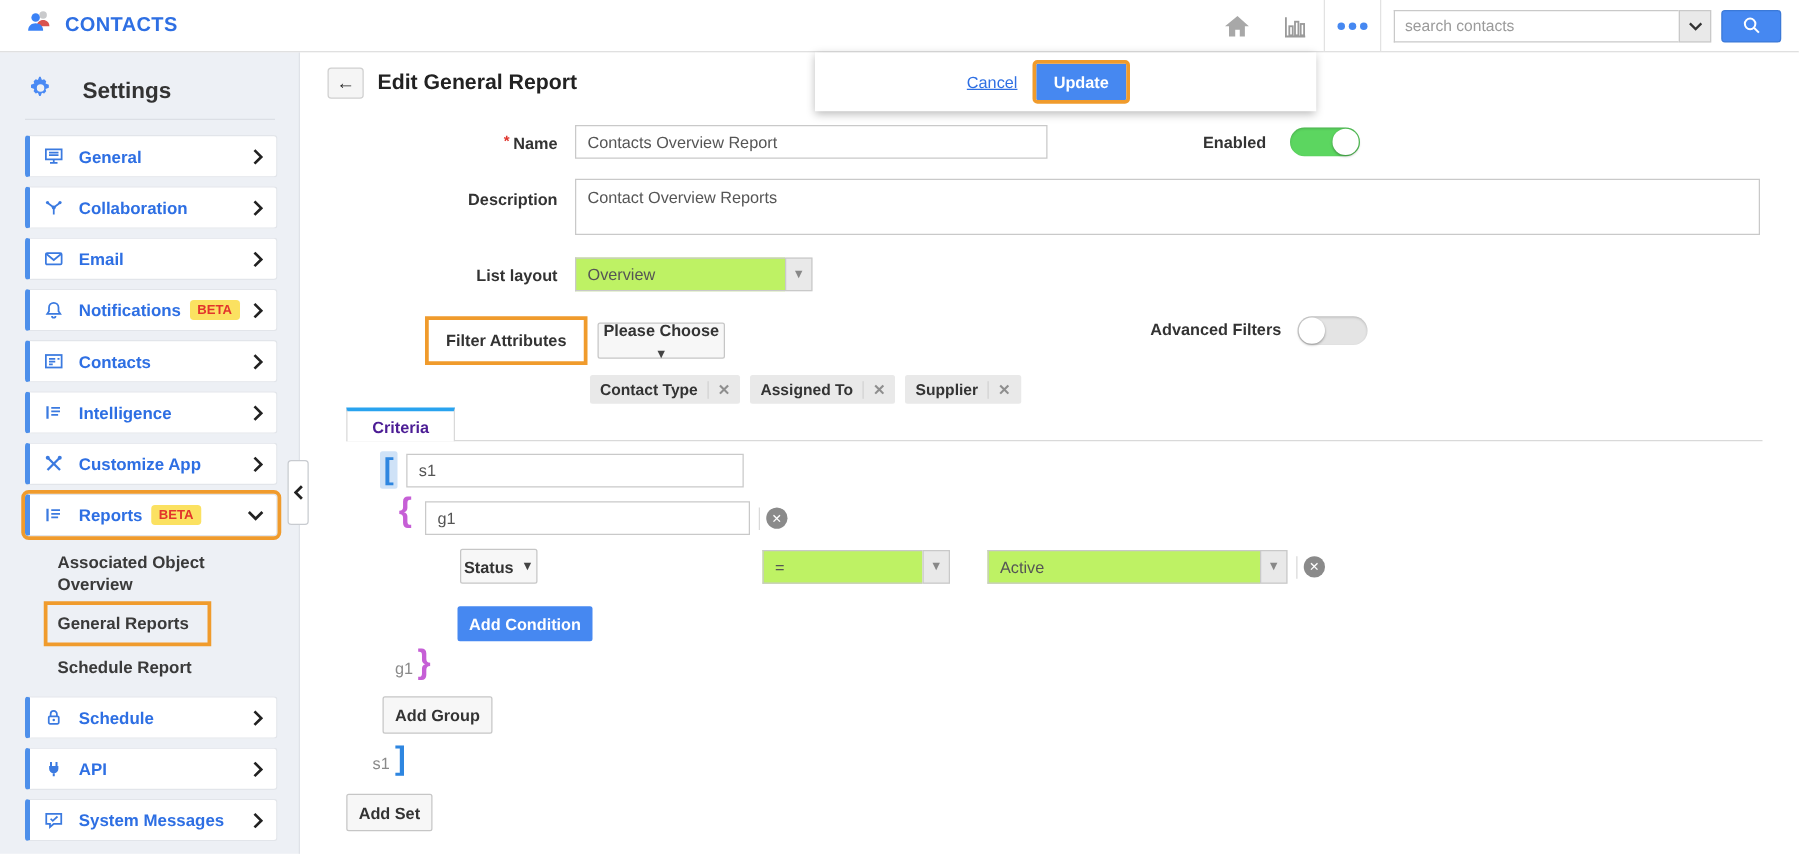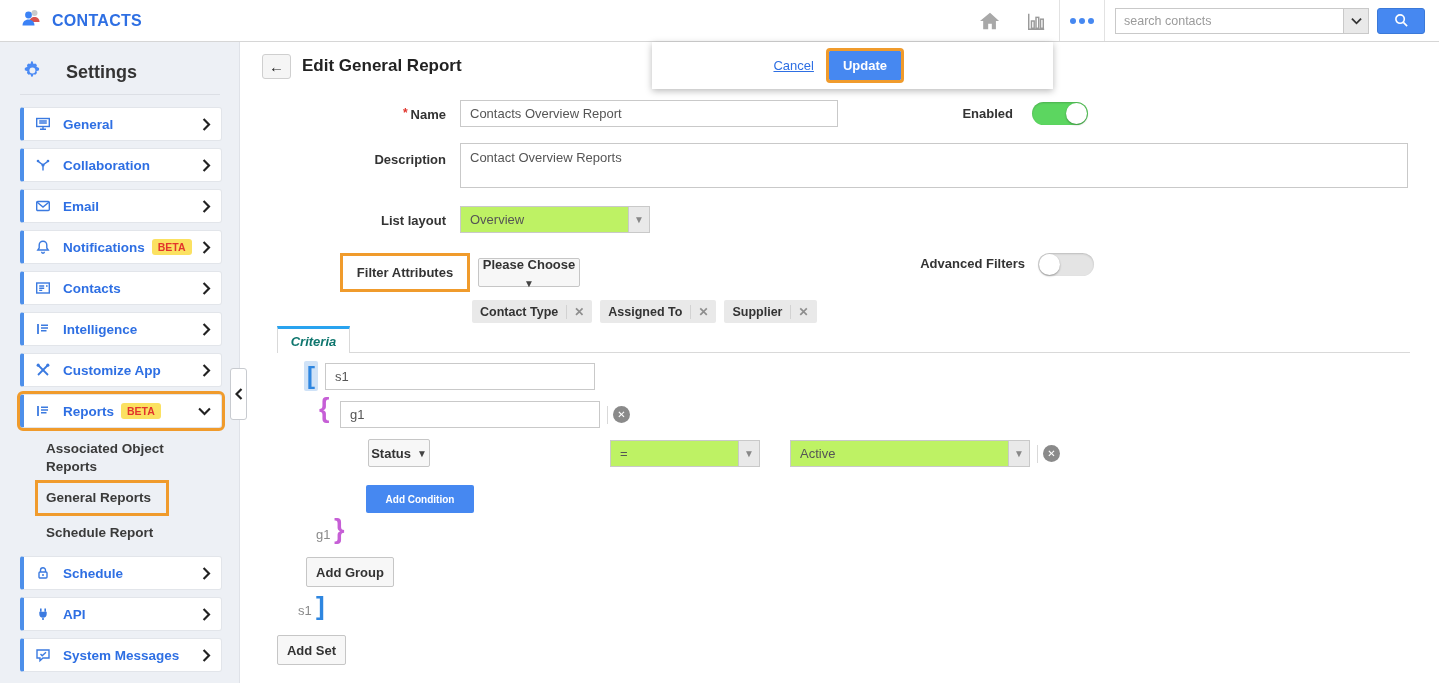--- a/index.html
+++ b/index.html
@@ -89,38 +89,38 @@
     justify-content:center; gap:6px; cursor:pointer; position:absolute;
     font-family:"Liberation Sans", sans-serif; }
   .caret { font-size:10px; color:#444; }
 
   .chips { position:absolute; left:232px; top:258px; display:flex; gap:8px; }
   .chip { background:#e9e9e9; height:23px; display:flex; align-items:center;
     padding:0 8px; font-size:12.5px; font-weight:bold; color:#333; border-radius:2px; }
   .chip .x { margin-left:8px; padding-left:7px; border-left:1px solid #d2d2d2;
     color:#8e8e8e; font-size:12px; cursor:pointer; }
 
-  .tab { position:absolute; left:37px; top:284px; width:73px; height:27px; background:#fff;
+  .tab { position:absolute; left:37px; top:284px; width:87px; height:27px; background:#fff;
     border:1px solid #d9d9d9; border-top:3px solid #29a3ef; border-bottom:none;
     display:flex; align-items:center; justify-content:center;
-    font-size:13px; font-weight:bold; color:#0f766e; cursor:pointer; z-index:2;font-style:italic; }
+    font-size:13px; font-weight:bold; color:#4c1d95; cursor:pointer; z-index:2; }
   .tab-line { position:absolute; left:37px; top:310px; width:1133px; height:1px; background:#d9d9d9; }
 
   .bracket-open-s { position:absolute; left:64px; top:319px; width:14px; height:30px;
     background:#cfe2f7; border-radius:2px; display:flex; align-items:center; justify-content:center;
     color:#2e86e0; font-weight:bold; font-size:24px; }
   .brace { color:#c65fd6; font-weight:bold; font-size:27px; position:absolute; }
   .bclose-label { color:#8a8a8a; font-size:13px; position:absolute; }
   .bracket-close-s { color:#2e86e0; font-weight:bold; font-size:26px; position:absolute; }
   .remove-x { width:17px; height:17px; border-radius:50%; background:#8a8a8a; color:#fff;
     font-size:10px; display:flex; align-items:center; justify-content:center;
     cursor:pointer; position:absolute; }
   .vsep { position:absolute; width:1px; height:18px; background:#d9d9d9; }
 
-  .blue-btn { position:absolute; background:#4688f1; color:#fff; font-size:10px; font-weight:bold;
+  .blue-btn { position:absolute; background:#4688f1; color:#fff; font-size:13px; font-weight:bold;
     border:none; border-radius:2px; cursor:pointer; font-family:"Liberation Sans", sans-serif; }
 </style>
 </head>
 <body>
 
 <div class="header">
   <div class="logo">
     <span>
       <svg width="24" height="22" viewBox="0 0 24 22">
         <circle cx="14.5" cy="5" r="3" fill="#c9cacc"></circle>
@@ -292,21 +292,21 @@
         </span>
         <span class="slabel">Reports</span>
         <span class="beta">BETA</span>
         <span class="chev">
           <svg width="13" height="9" viewBox="0 0 12 8">
             <path d="M1 1.3l5 5 5-5" stroke="#222" stroke-width="2" fill="none"></path>
           </svg>
         </span>
       </div>
       <div class="sub-list">
-        <div class="sub-item">Associated Object Reports</div>
+        <div class="sub-item">Associated Object Overview</div>
         <div class="sub-item hl">General Reports</div>
         <div class="sub-item">Schedule Report</div>
       </div>
       <div class="side-item">
         <span class="sicon">
           <svg width="16" height="16" viewBox="0 0 16 16">
             <rect x="4" y="7" width="8" height="6" rx="1" stroke="currentColor" fill="none" stroke-width="1.4"></rect>
             <path d="M5.5 7V5.2a2.5 2.5 0 0 1 5 0V7" stroke="currentColor" fill="none" stroke-width="1.4"></path>
             <circle cx="8" cy="10" r="1" fill="currentColor"></circle>
           </svg>

